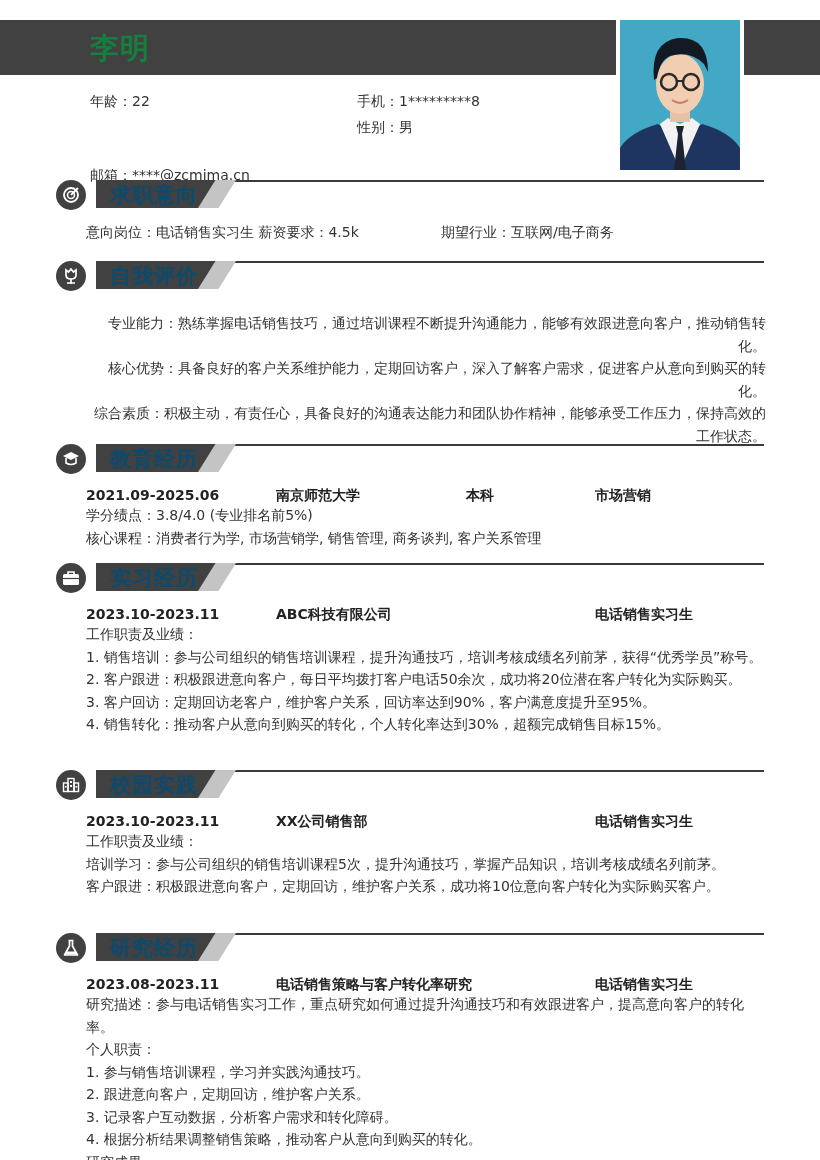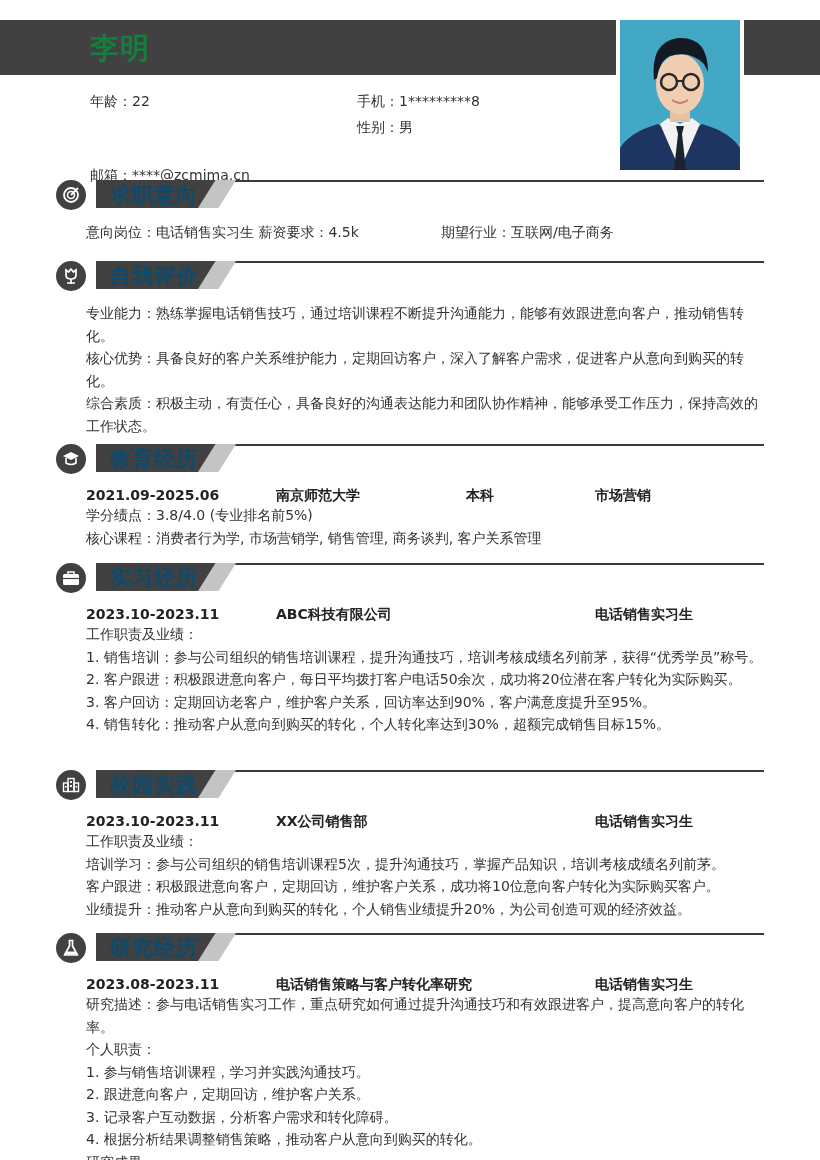--- a/index.html
+++ b/index.html
@@ -94,21 +94,21 @@
     <svg width="16" height="18" viewBox="0 0 16 18">
         <path d="M3 3 L5.5 5 L8 2 L10.5 5 L13 3 L13 8 Q13 12 8 12 Q3 12 3 8 Z" fill="none" stroke="#fff" stroke-width="1.7"></path>
         <line x1="8" y1="12" x2="8" y2="17" stroke="#fff" stroke-width="1.7"></line>
         <line x1="4" y1="16" x2="12" y2="16" stroke="#fff" stroke-width="1.5"></line>
       </svg>
   </div>
   <div class="block"></div>
   <div class="stripe"></div>
   <div class="title">自我评价</div>
 </div>
-<div class="text" style="top:302px;">
+<div class="text" style="top:312px;text-align:right;">
   <span class="wrap">专业能力：熟练掌握电话销售技巧，通过培训课程不断提升沟通能力，能够有效跟进意向客户，推动销售转化。</span>
   <span class="wrap">核心优势：具备良好的客户关系维护能力，定期回访客户，深入了解客户需求，促进客户从意向到购买的转化。</span>
   <span class="wrap">综合素质：积极主动，有责任心，具备良好的沟通表达能力和团队协作精神，能够承受工作压力，保持高效的工作状态。</span>
 </div>
 
 <div class="section-head" style="top:444px;">
   <div class="topline"></div>
   <div class="circle">
     <svg width="18" height="16" viewBox="0 0 18 16">
         <path d="M1 5 L9 1 L17 5 L9 9 Z" fill="#fff"></path>
@@ -175,21 +175,20 @@
 </div>
 <div class="row" style="top:806px;">
   <span style="left:0;">2023.10-2023.11</span>
   <span style="left:190px;">XX公司销售部</span>
   <span style="left:509px;">电话销售实习生</span>
 </div>
 <div class="text" style="top:830px;">
   <span class="line">工作职责及业绩：</span>
   <span class="line">培训学习：参与公司组织的销售培训课程5次，提升沟通技巧，掌握产品知识，培训考核成绩名列前茅。</span>
   <span class="line">客户跟进：积极跟进意向客户，定期回访，维护客户关系，成功将10位意向客户转化为实际购买客户。</span>
-  <span class="line">业绩提升：推动客户从意向到购买的转化，个人销售业绩提升20%，为公司创造可观的经济效益。</span>
 </div>
 
 <div class="section-head" style="top:933px;">
   <div class="topline"></div>
   <div class="circle">
     <svg width="16" height="18" viewBox="0 0 16 18">
         <path d="M5.5 1.5 L10.5 1.5 M6.5 1.5 L6.5 7 L1.5 16 L14.5 16 L9.5 7 L9.5 1.5" fill="none" stroke="#fff" stroke-width="1.7" stroke-linejoin="round"></path>
         <path d="M3.5 12.5 L12.5 12.5 L14 15.5 L2 15.5 Z" fill="#fff"></path>
       </svg>
   </div>

